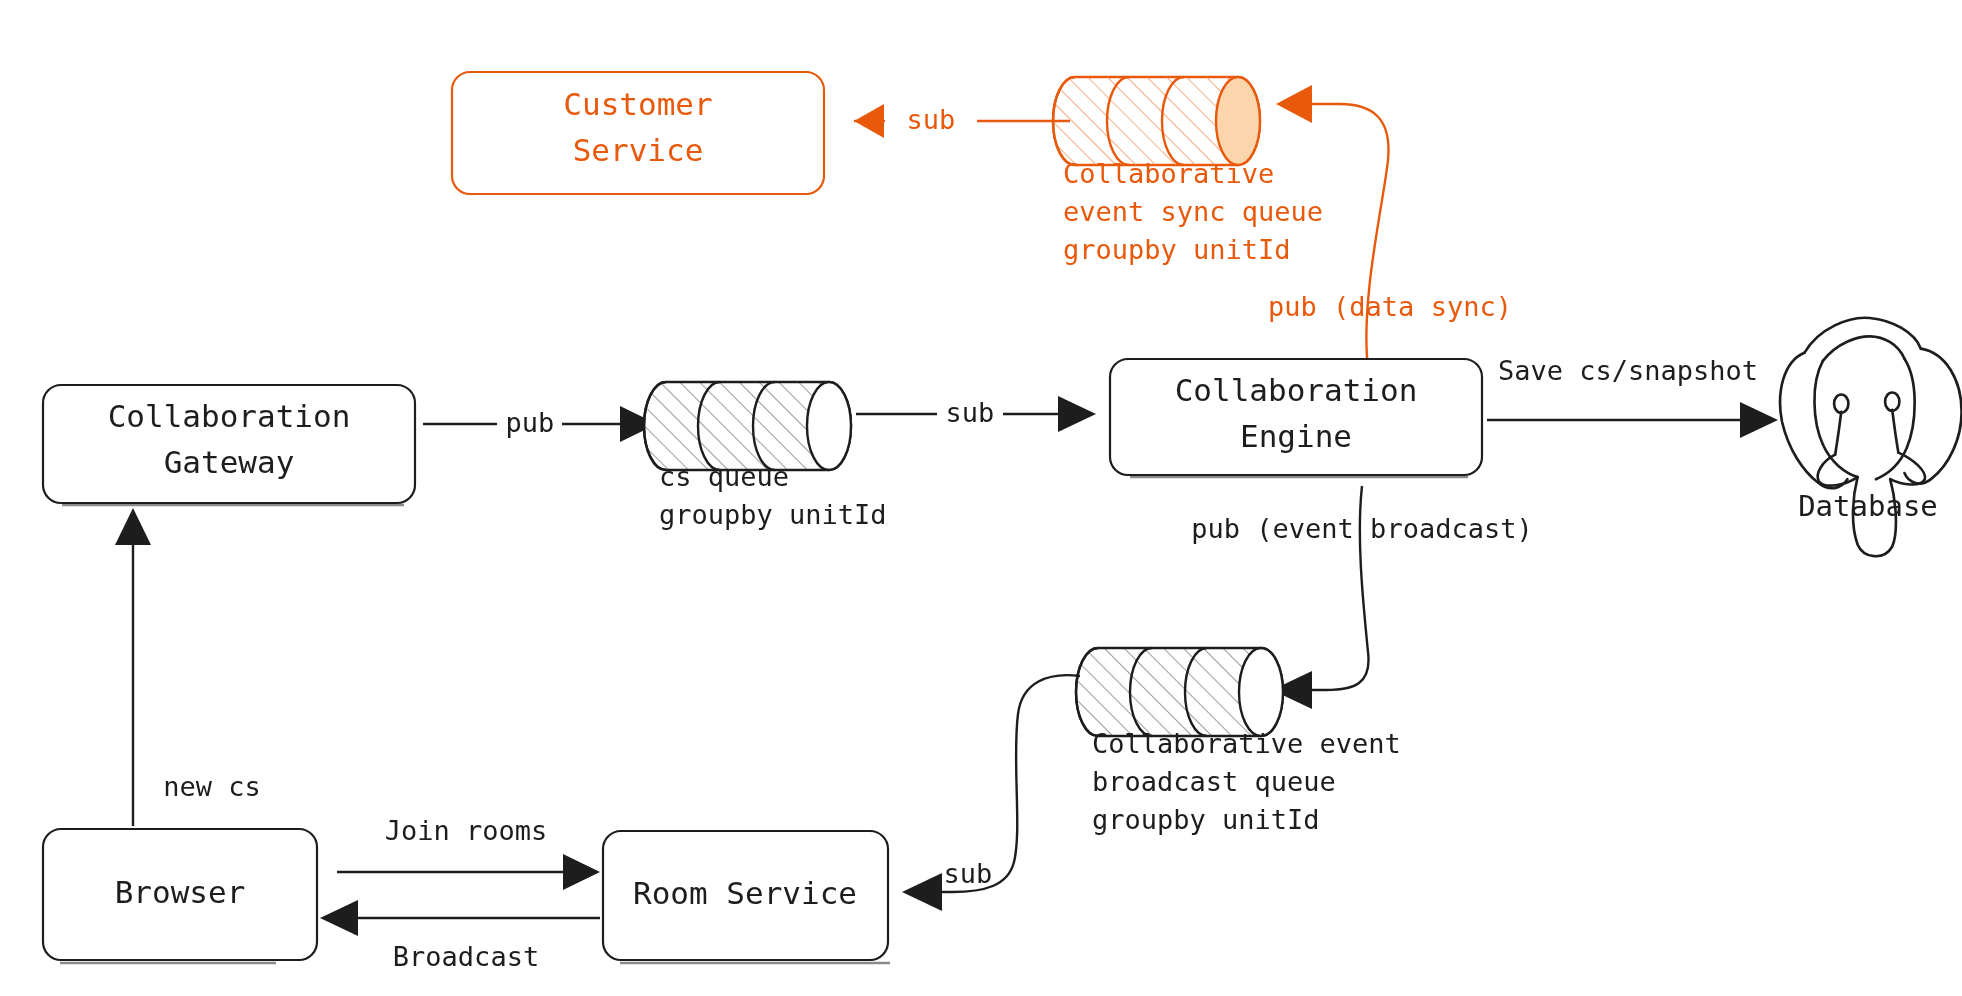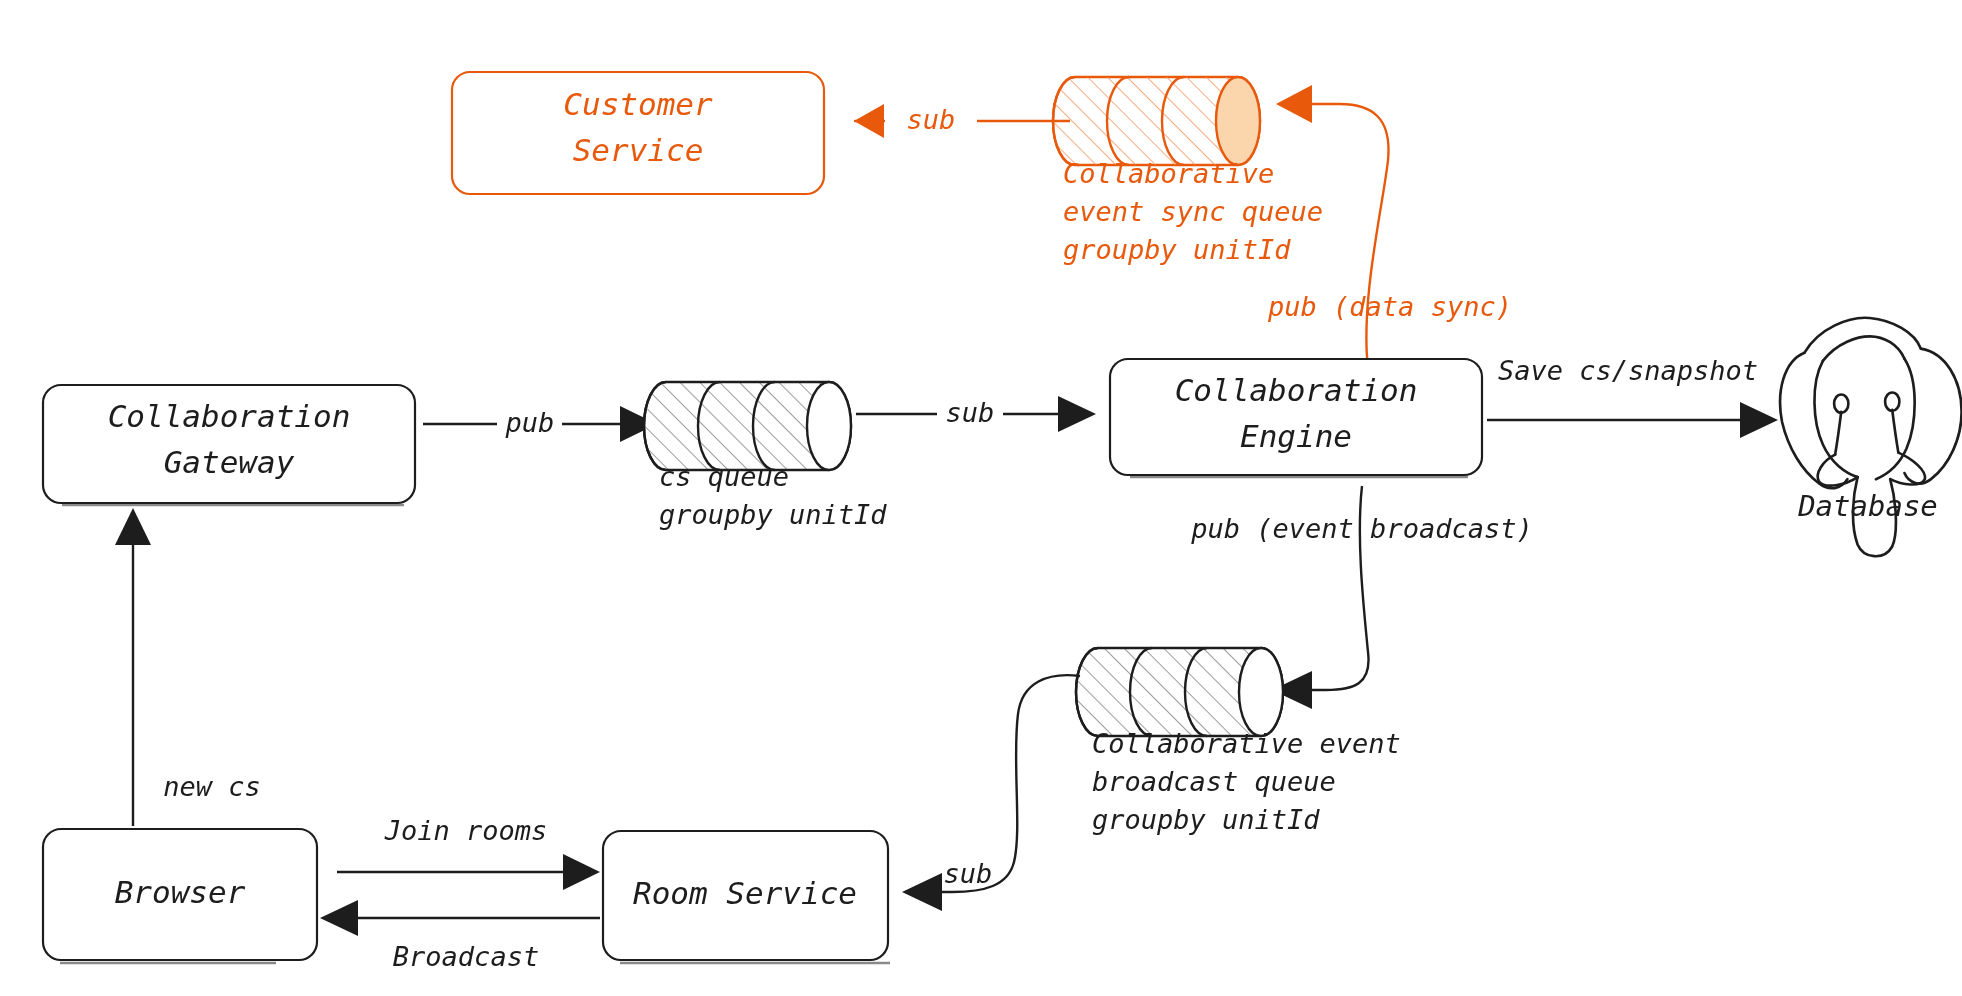--- a/index.html
+++ b/index.html
@@ -12,21 +12,20 @@
     width: 1962px;
     height: 996px;
     overflow: hidden;
     font-family: "DejaVu Sans Mono", monospace;
   }
   #canvas {
     position: relative;
     width: 1871px;
     height: 996px;
     background: #ffffff;
-    font-style: italic;
   }
   svg#diagram {
     position: absolute;
     top: 0;
     left: 0;
     width: 1962px;
     height: 996px;
   }
   .node-text {
     font-family: "DejaVu Sans Mono", monospace;

